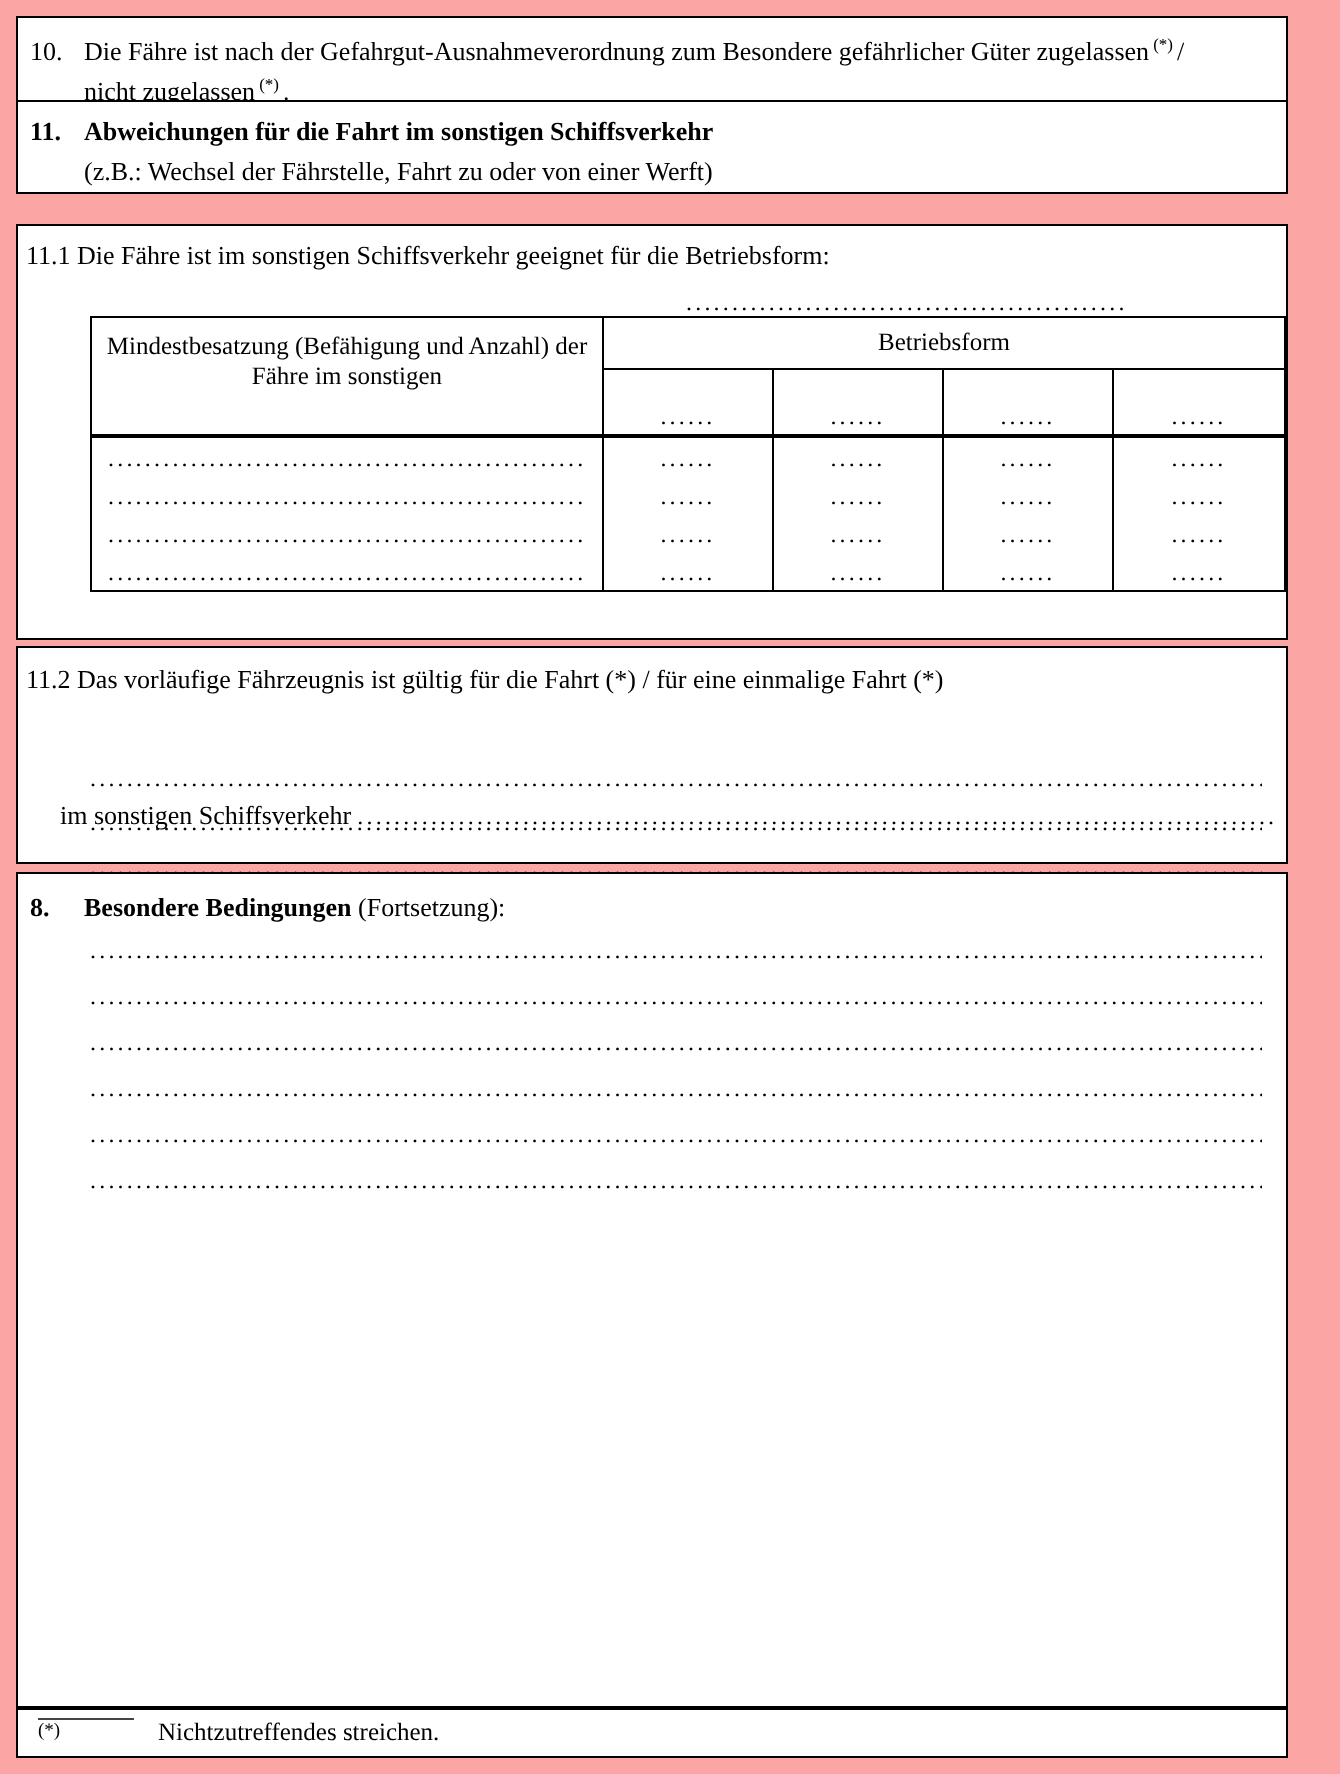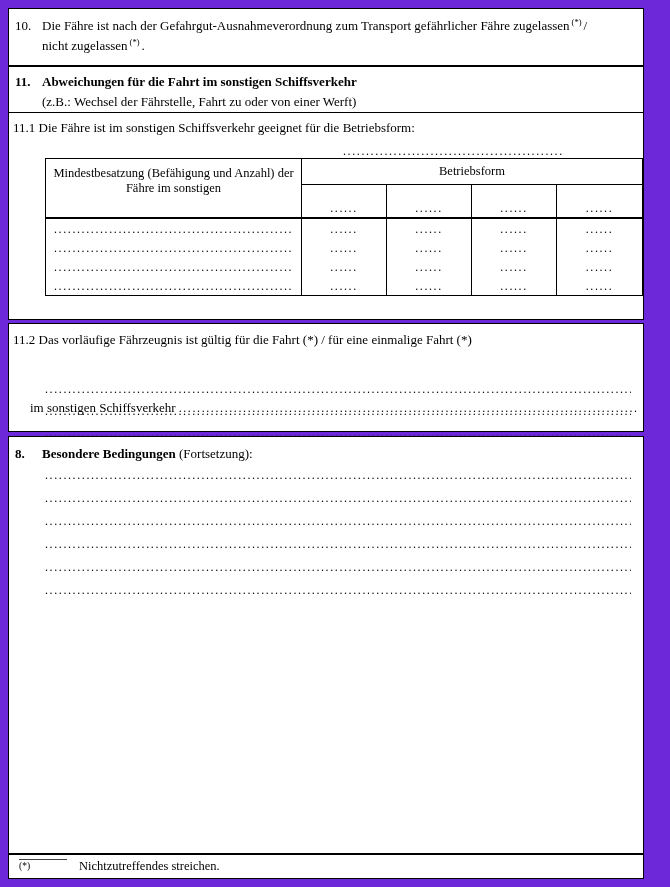--- a/index.html
+++ b/index.html
@@ -1,26 +1,26 @@
 <!DOCTYPE html>
 <html><head>
 <meta charset="utf-8">
 <style>
   html,body { margin:0; padding:0; background:#fff; }
   .page {
-    position:relative; width:670px; height:887px; background:#6d28d9;
+    position:relative; width:670px; height:887px; background:#fca5a5;
     font-family:"Liberation Serif","DejaVu Serif",serif; color:#000;
     overflow:hidden;
   }
   .box {
     position:absolute; left:8px; width:636px; box-sizing:border-box;
     border:1px solid #000; background:#fff;
   }
   #box10 { top:8px;  height:58px; }
-  #box11 { top:66px; height:47px; }
+  #box11 { top:50px; height:47px; }
   #box111{ top:112px;height:208px; }
   #box112{ top:323px;height:109px; }
   #box8  { top:436px;height:418px; }
   #boxfn { top:854px;height:25px; }
 
   .numrow { display:flex; align-items:flex-start; }
   .num { flex:none; width:33px; padding-left:6px; box-sizing:border-box; }
   .txt { flex:1 1 auto; }
   .t13 { font-size:13px; line-height:20px; }
   .bold { font-weight:bold; }
@@ -90,21 +90,21 @@
 </style>
 </head>
 <body>
 
 <div class="page">
 
   <div class="box" id="box10">
     <div class="numrow t13" style="padding-top:7px;">
       <div class="num">10.</div>
       <div class="txt">
-        <span>Die Fähre ist nach der Gefahrgut-Ausnahmeverordnung zum Transport gefährlicher Fähre zugelassen</span><sup class="fn">(*)</sup><span>/</span><br>
+        <span>Die Fähre ist nach der Gefahrgut-Ausnahmeverordnung zum Besondere gefährlicher Güter zugelassen</span><sup class="fn">(*)</sup><span>/</span><br>
         <span>nicht zugelassen</span><sup class="fn">(*)</sup><span>.</span>
       </div>
     </div>
   </div>
 
   <div class="box" id="box11">
     <div class="numrow t13" style="padding-top:5px;">
       <div class="num bold">11.</div>
       <div class="txt">
         <div class="bold">Abweichungen für die Fahrt im sonstigen Schiffsverkehr</div>

